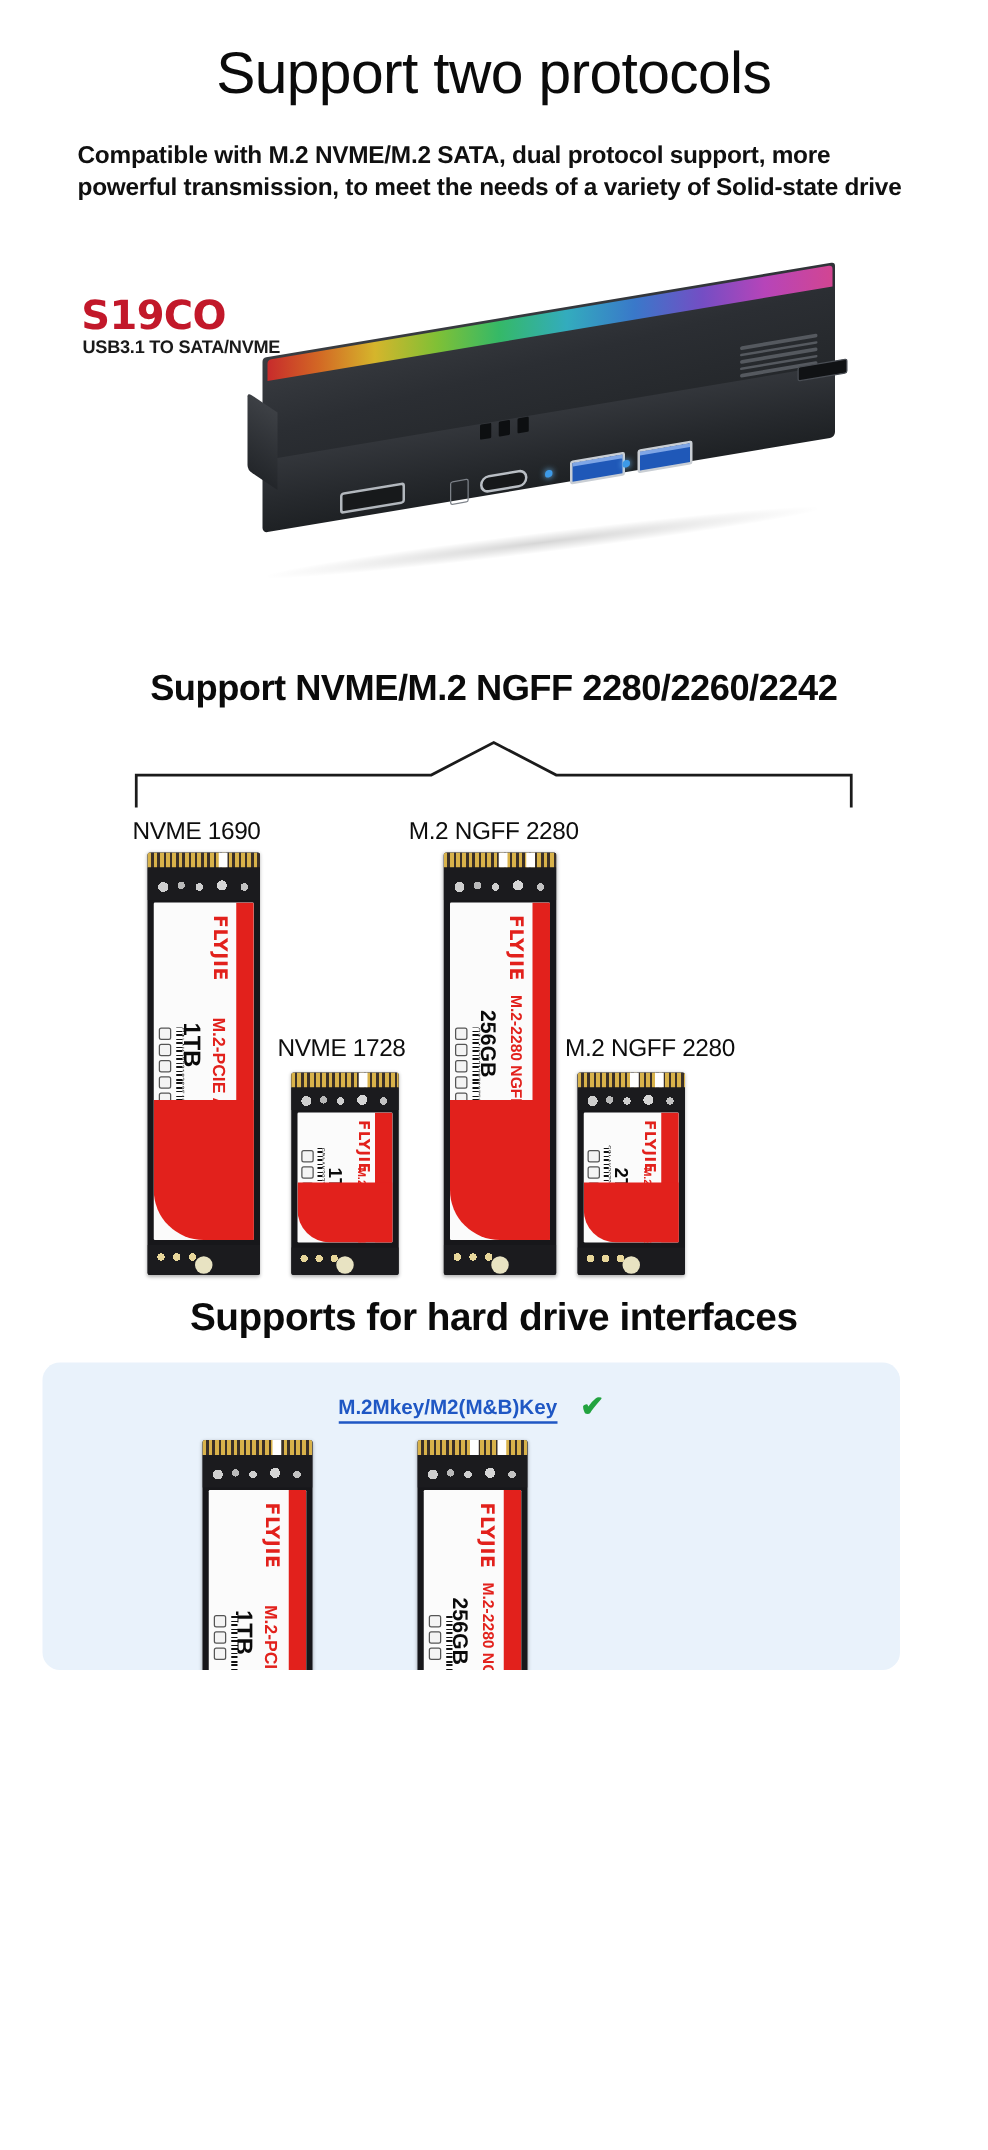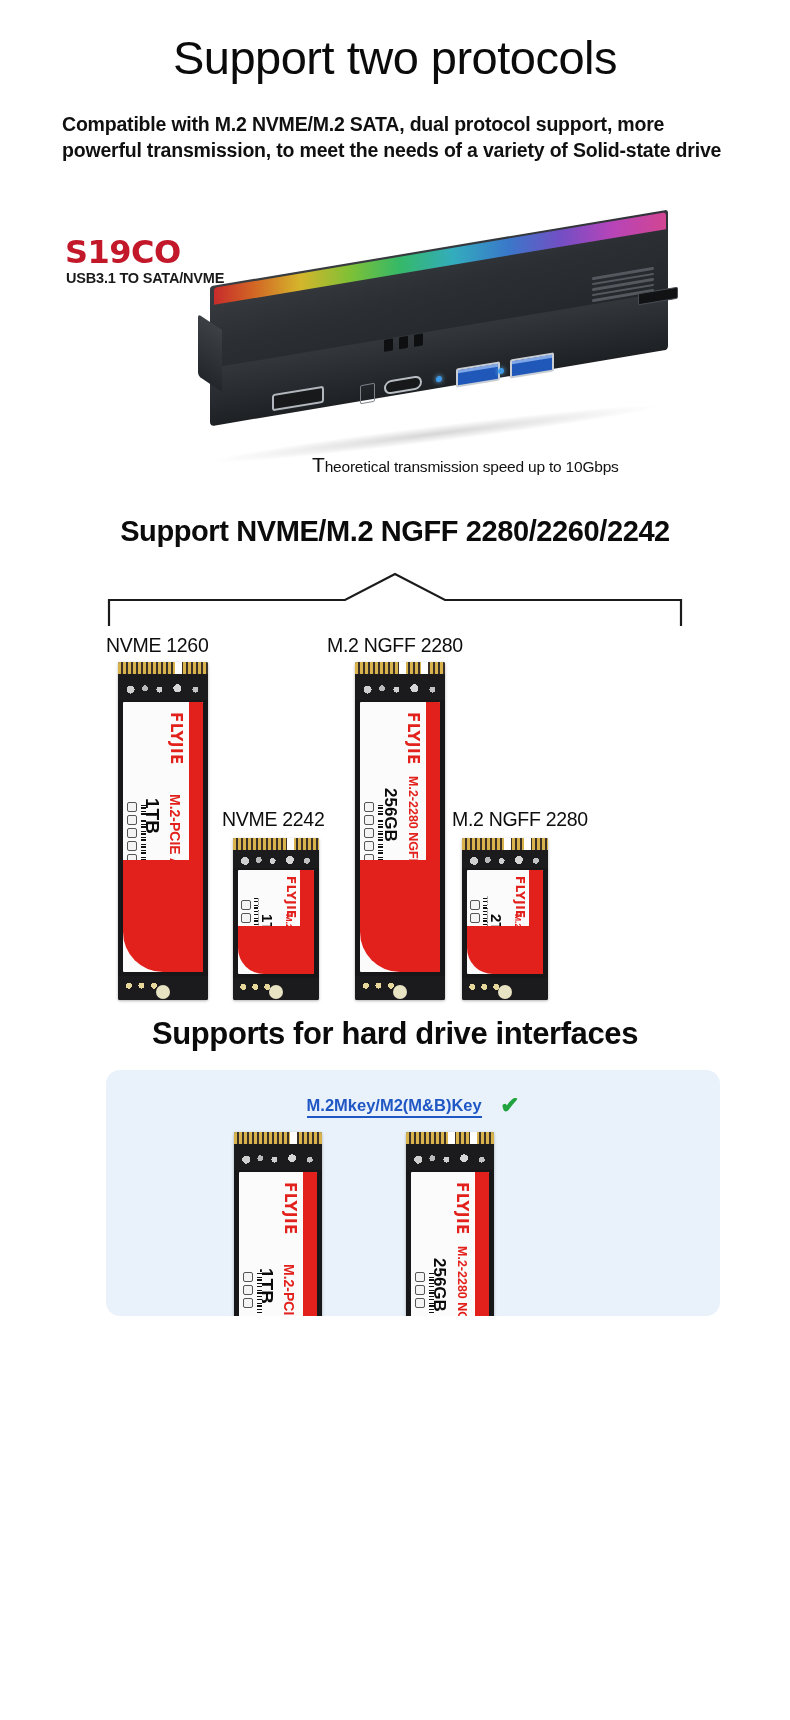--- a/index.html
+++ b/index.html
@@ -185,21 +185,21 @@
   }
   .speed-caption .cap{ font-size:21px; }
 
   
   .sec-title{
     text-align:center;
     font-size:29px;
     font-weight:700;
     color:#0b0b0b;
     letter-spacing:-0.4px;
-    margin-top:0;
+    margin-top:20px;
   }
 
   .bracket{
     position:relative;
     height:58px;
     margin:22px 105px 0 105px;
   }
   .bracket svg{ display:block; width:100%; height:100%; }
 
   .drives{
@@ -322,21 +322,21 @@
   
   .sec-title2{
     text-align:center;
     font-size:31px;
     font-weight:700;
     color:#0b0b0b;
     letter-spacing:-0.4px;
     margin-top:6px;
   }
   .panel{
-    margin:18px 70px 0 106px;
+    margin:18px 70px 0 34px;
     background:#e9f2fb;
     border-radius:14px;
     height:246px;
     position:relative;
     overflow:hidden;
   }
   .panel-head{
     position:absolute;
     top:22px; left:0; right:0;
     text-align:center;
@@ -392,38 +392,35 @@
     <div class="port-icon"></div>
     <div class="port port-c"></div>
     <div class="led led1"></div>
     <div class="port port-usb usb1"></div>
     <div class="led led2"></div>
     <div class="port port-usb usb2"></div>
 
     <div class="dock-shadow"></div>
   </div>
 
-  <div class="speed-caption">
-    <span class="cap">T</span><span>heoretical transmission speed up to 10Gbps</span>
-  </div>
 </section>
 
 <h2 class="sec-title">Support NVME/M.2 NGFF 2280/2260/2242</h2>
 
 <div class="bracket">
   <svg viewBox="0 0 580 58" preserveAspectRatio="none" aria-hidden="true">
     <polyline points="4,56 4,30 240,30 290,4 340,30 576,30 576,56" fill="none" stroke="#1b1b1b" stroke-width="2.2" stroke-linejoin="miter"></polyline>
   </svg>
 </div>
 
 <section class="drives">
 
-  <div class="drive-label" style="left:106px; top:4px;">NVME 1260</div>
+  <div class="drive-label" style="left:106px; top:4px;">NVME 1690</div>
   <div class="drive-label" style="left:327px; top:4px;">M.2 NGFF 2280</div>
-  <div class="drive-label" style="left:222px; top:178px;">NVME 2242</div>
+  <div class="drive-label" style="left:222px; top:178px;">NVME 1728</div>
   <div class="drive-label" style="left:452px; top:178px;">M.2 NGFF 2280</div>
 
   <div class="ssd" style="left:118px; top:32px; width:90px; height:338px;">
     <div class="pins"></div>
     <div class="notch" style="left:57px;"></div>
     <div class="pcb-top"></div>
     <div class="label" style="top:40px; bottom:28px;">
       <div class="redstripe"></div>
       <div class="brand" style="left:62px; top:10px; font-size:15px;">FLYJIE</div>
       <div class="model" style="left:60px; top:92px; font-size:14px;">M.2-PCIE AK-900</div>

